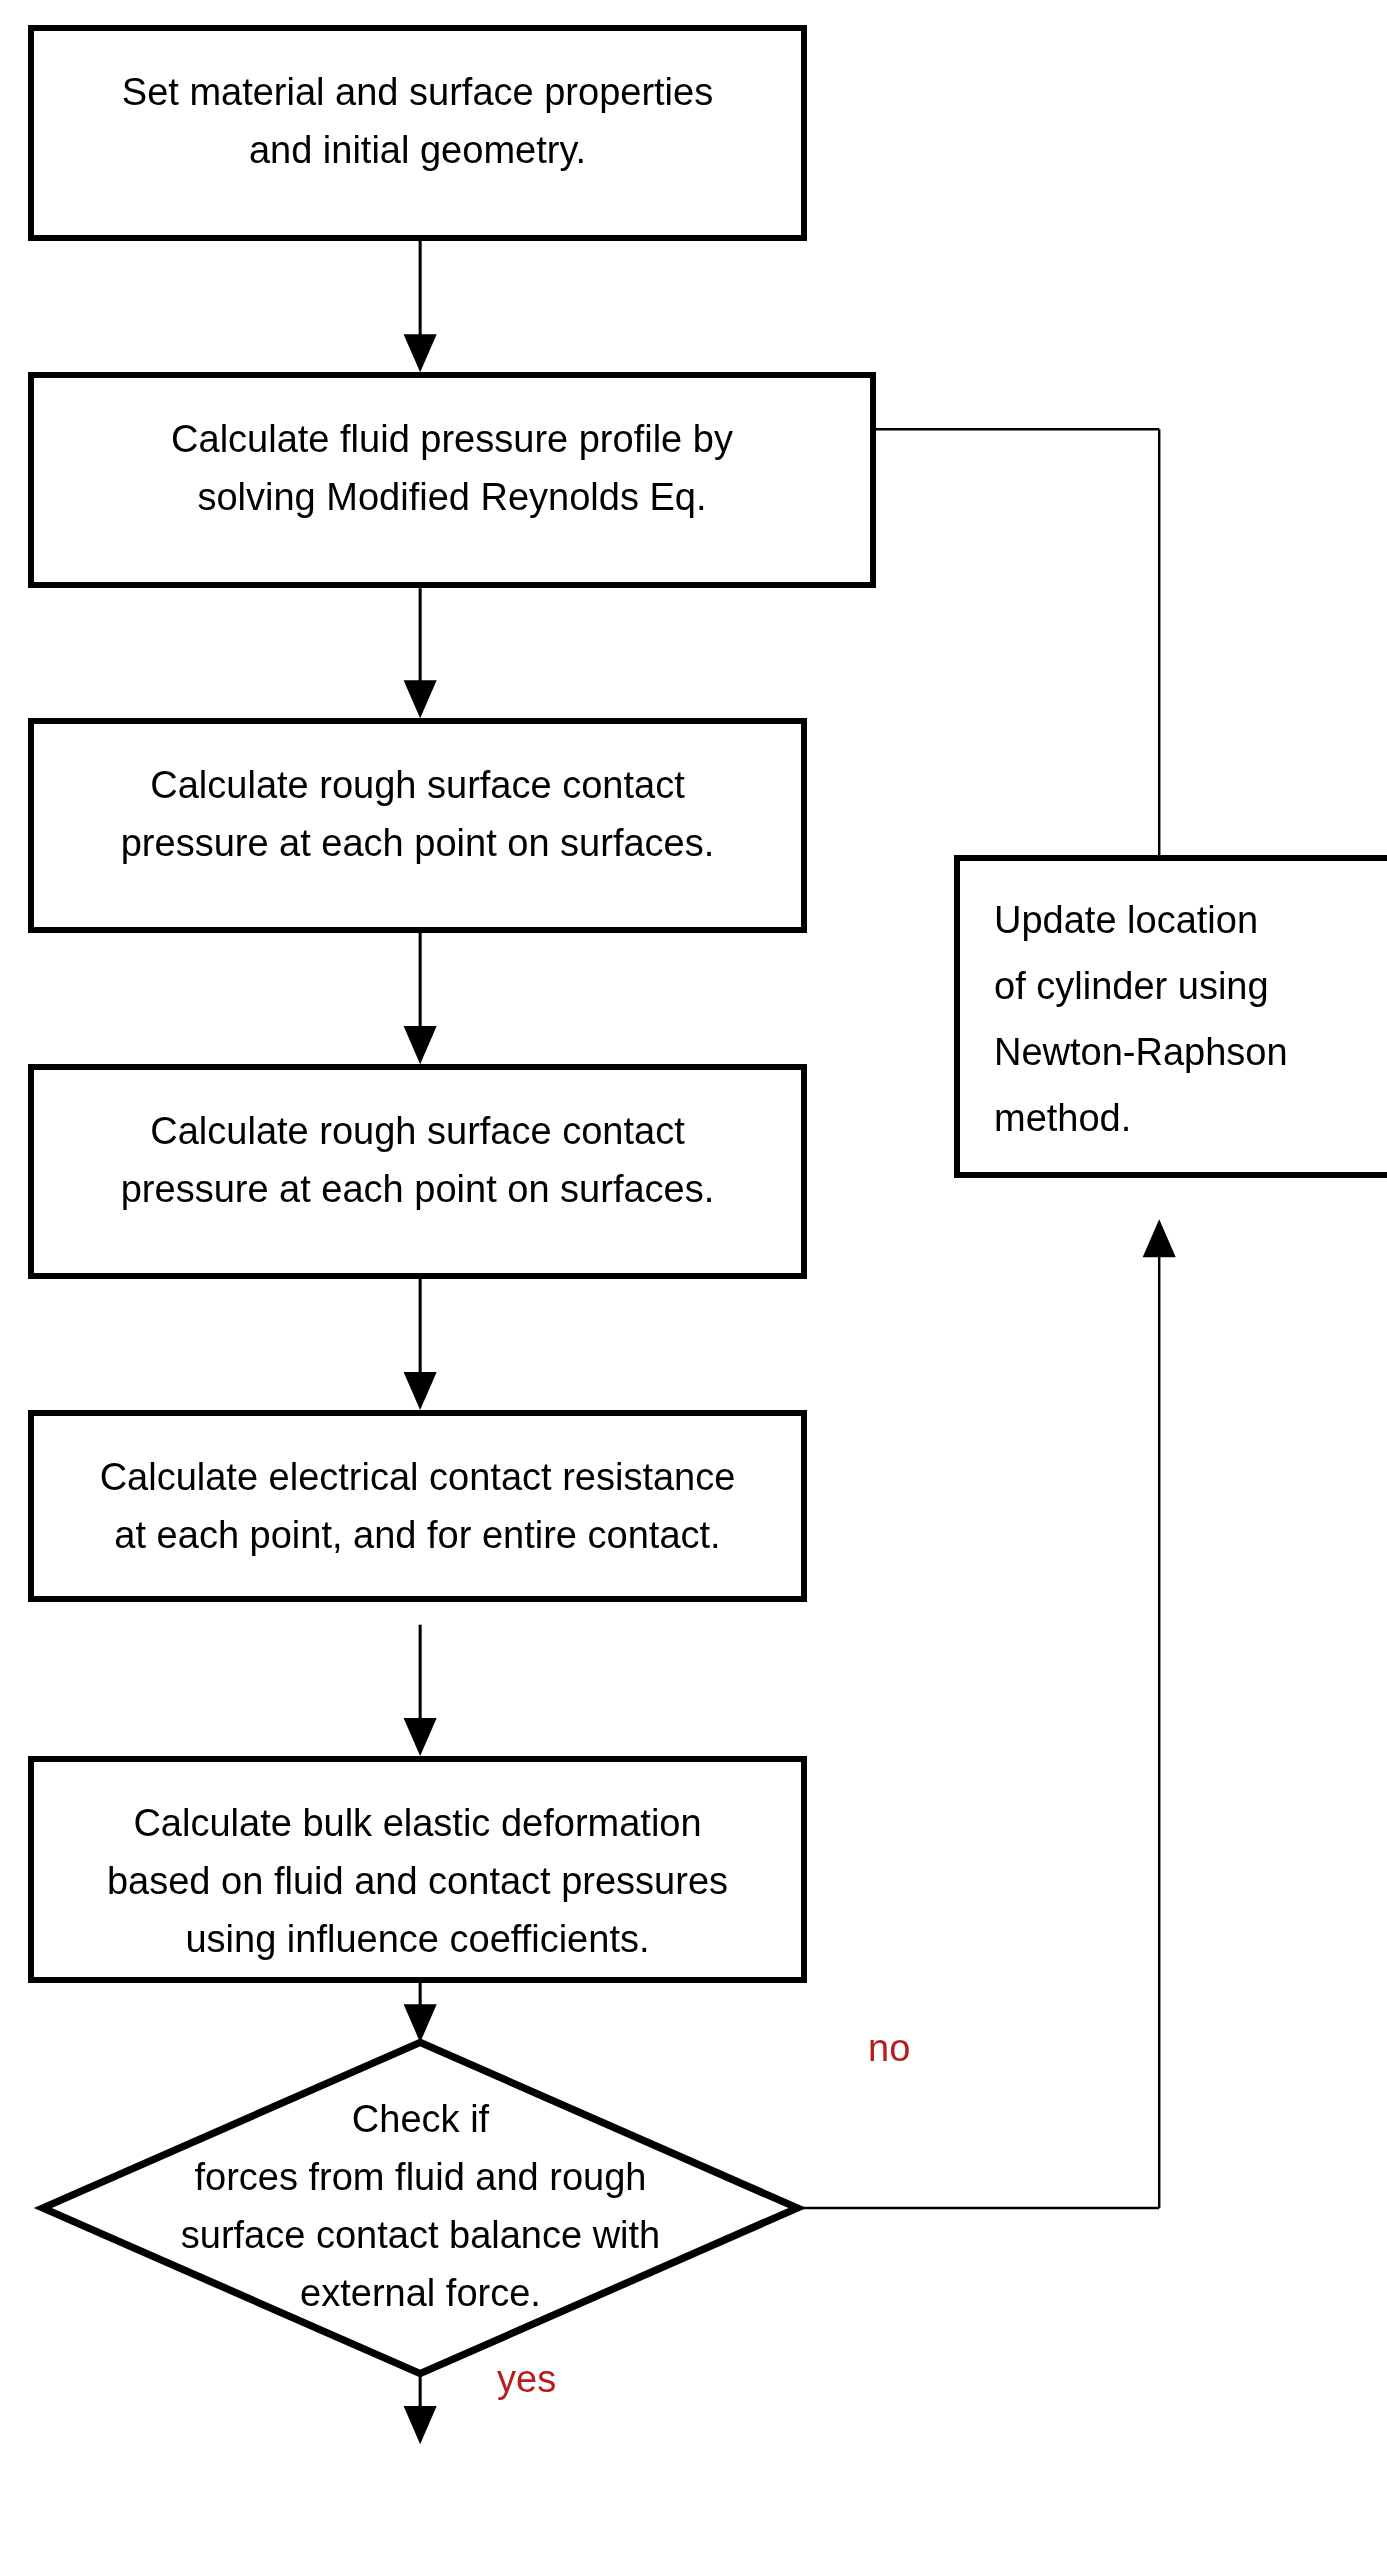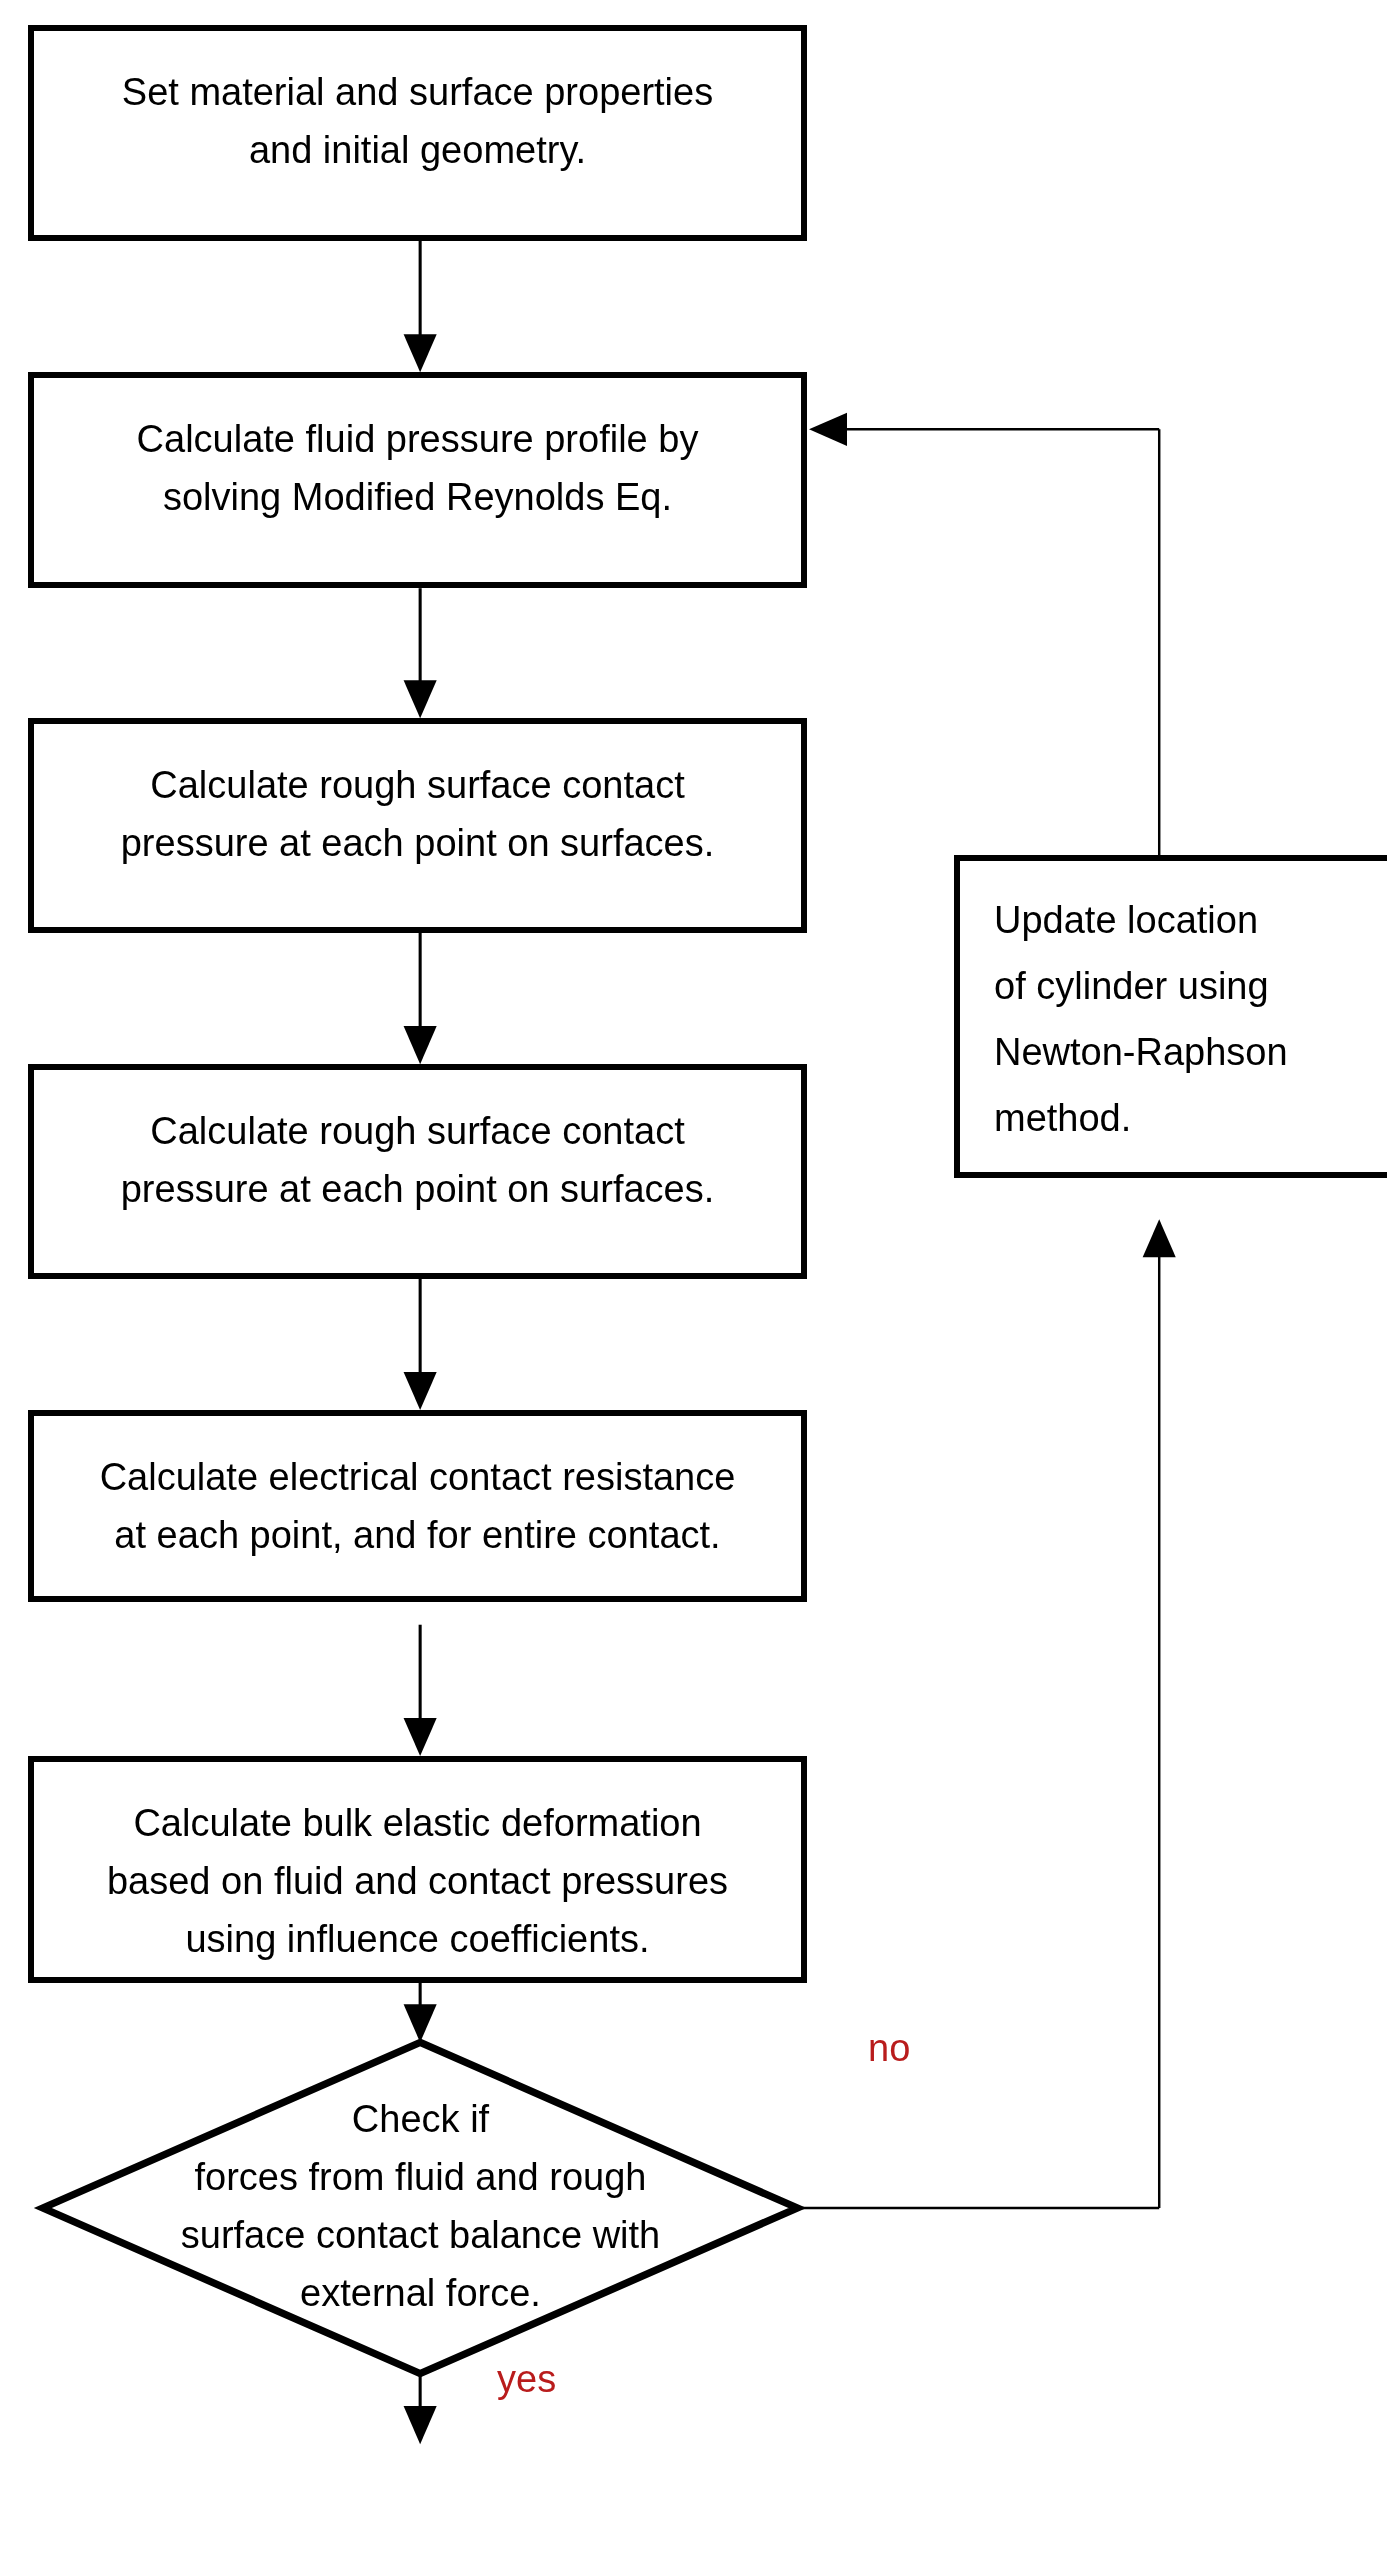--- a/index.html
+++ b/index.html
@@ -76,21 +76,21 @@
       <line x1="1890" y1="700" x2="1360" y2="700" stroke="#000" stroke-width="4"></line>
       <polygon points="1381,673 1381,727 1319,700" fill="#000"></polygon>
     </g>
   </svg>
 
   <div class="pbox" id="node-set" style="left:28px;top:24.5px;width:779px;height:216px;">
     <div class="ntext">Set material and surface properties
 and initial geometry.</div>
   </div>
 
-  <div class="pbox" id="node-fluid" style="left:28px;top:372px;width:779px;height:216px;justify-content:flex-end;">
+  <div class="pbox" id="node-fluid" style="left:28px;top:372px;width:848px;height:216px;justify-content:flex-end;">
     <div class="ntext">Calculate fluid pressure profile by
 solving Modified Reynolds Eq.</div>
   </div>
 
   <div class="pbox" id="node-rough1" style="left:28px;top:718px;width:779px;height:215px;">
     <div class="ntext">Calculate rough surface contact
 pressure at each point on surfaces.</div>
   </div>
 
   <div class="pbox" id="node-rough2" style="left:28px;top:1064px;width:779px;height:215px;">

